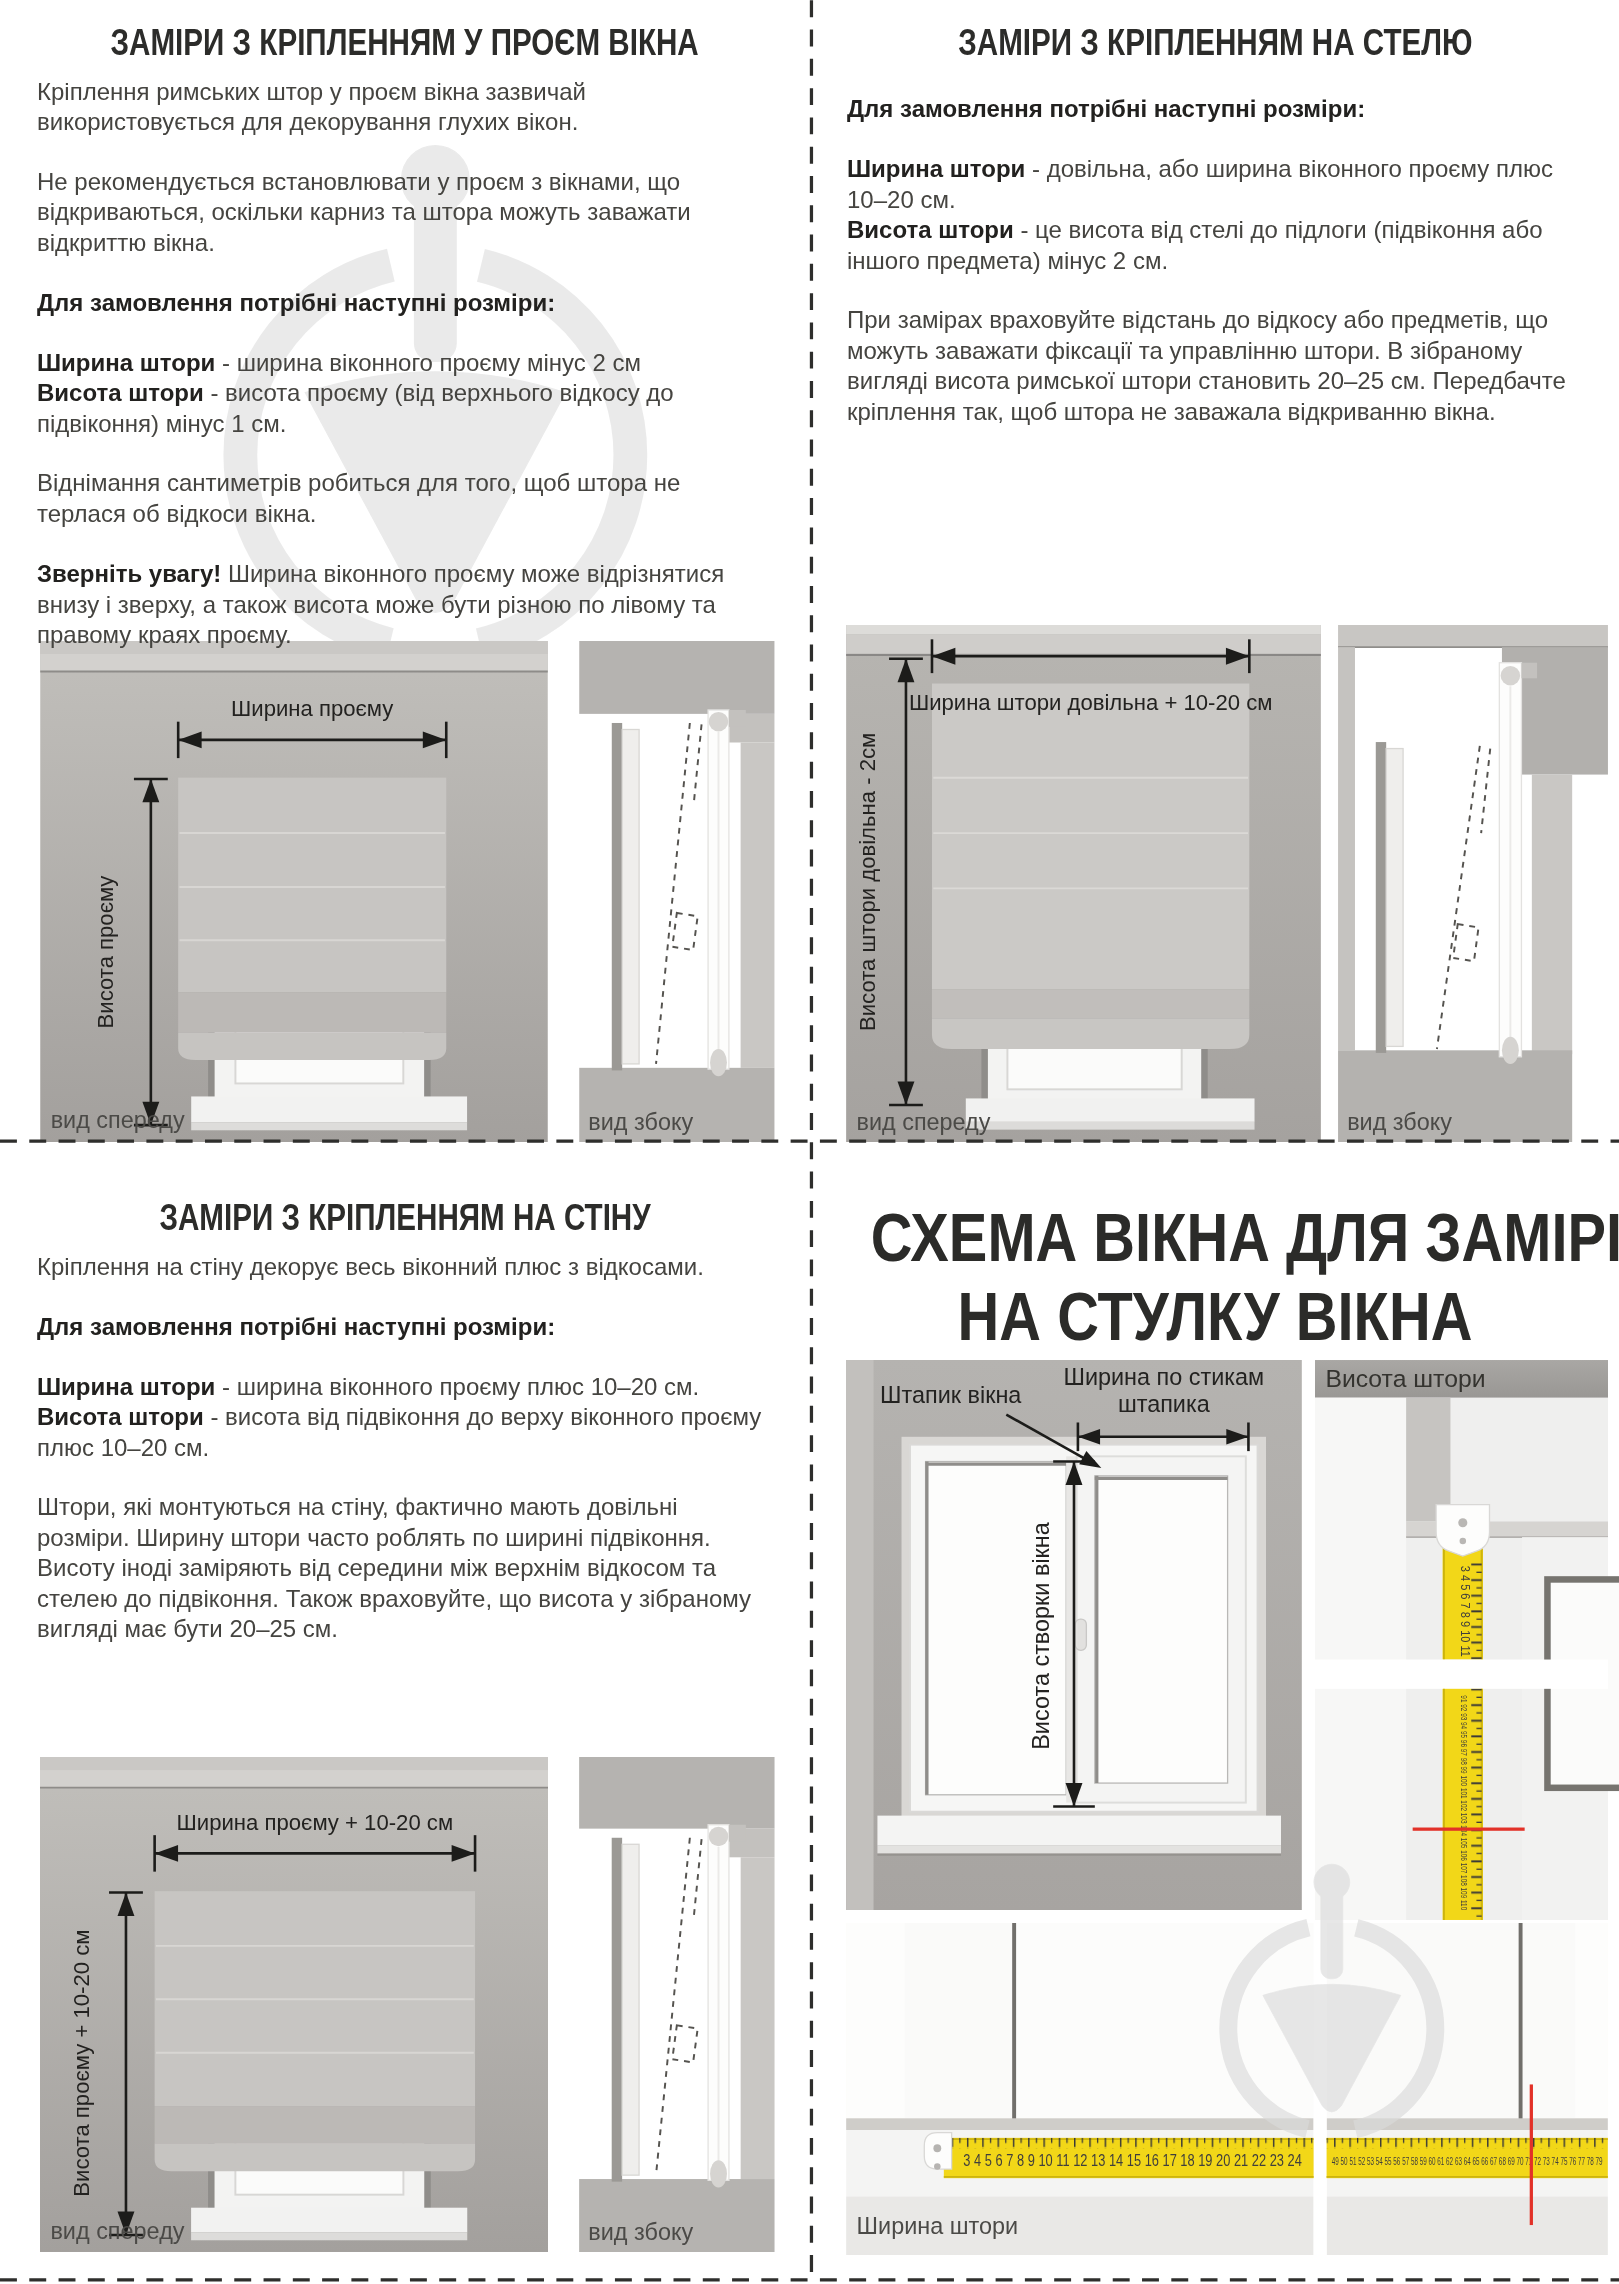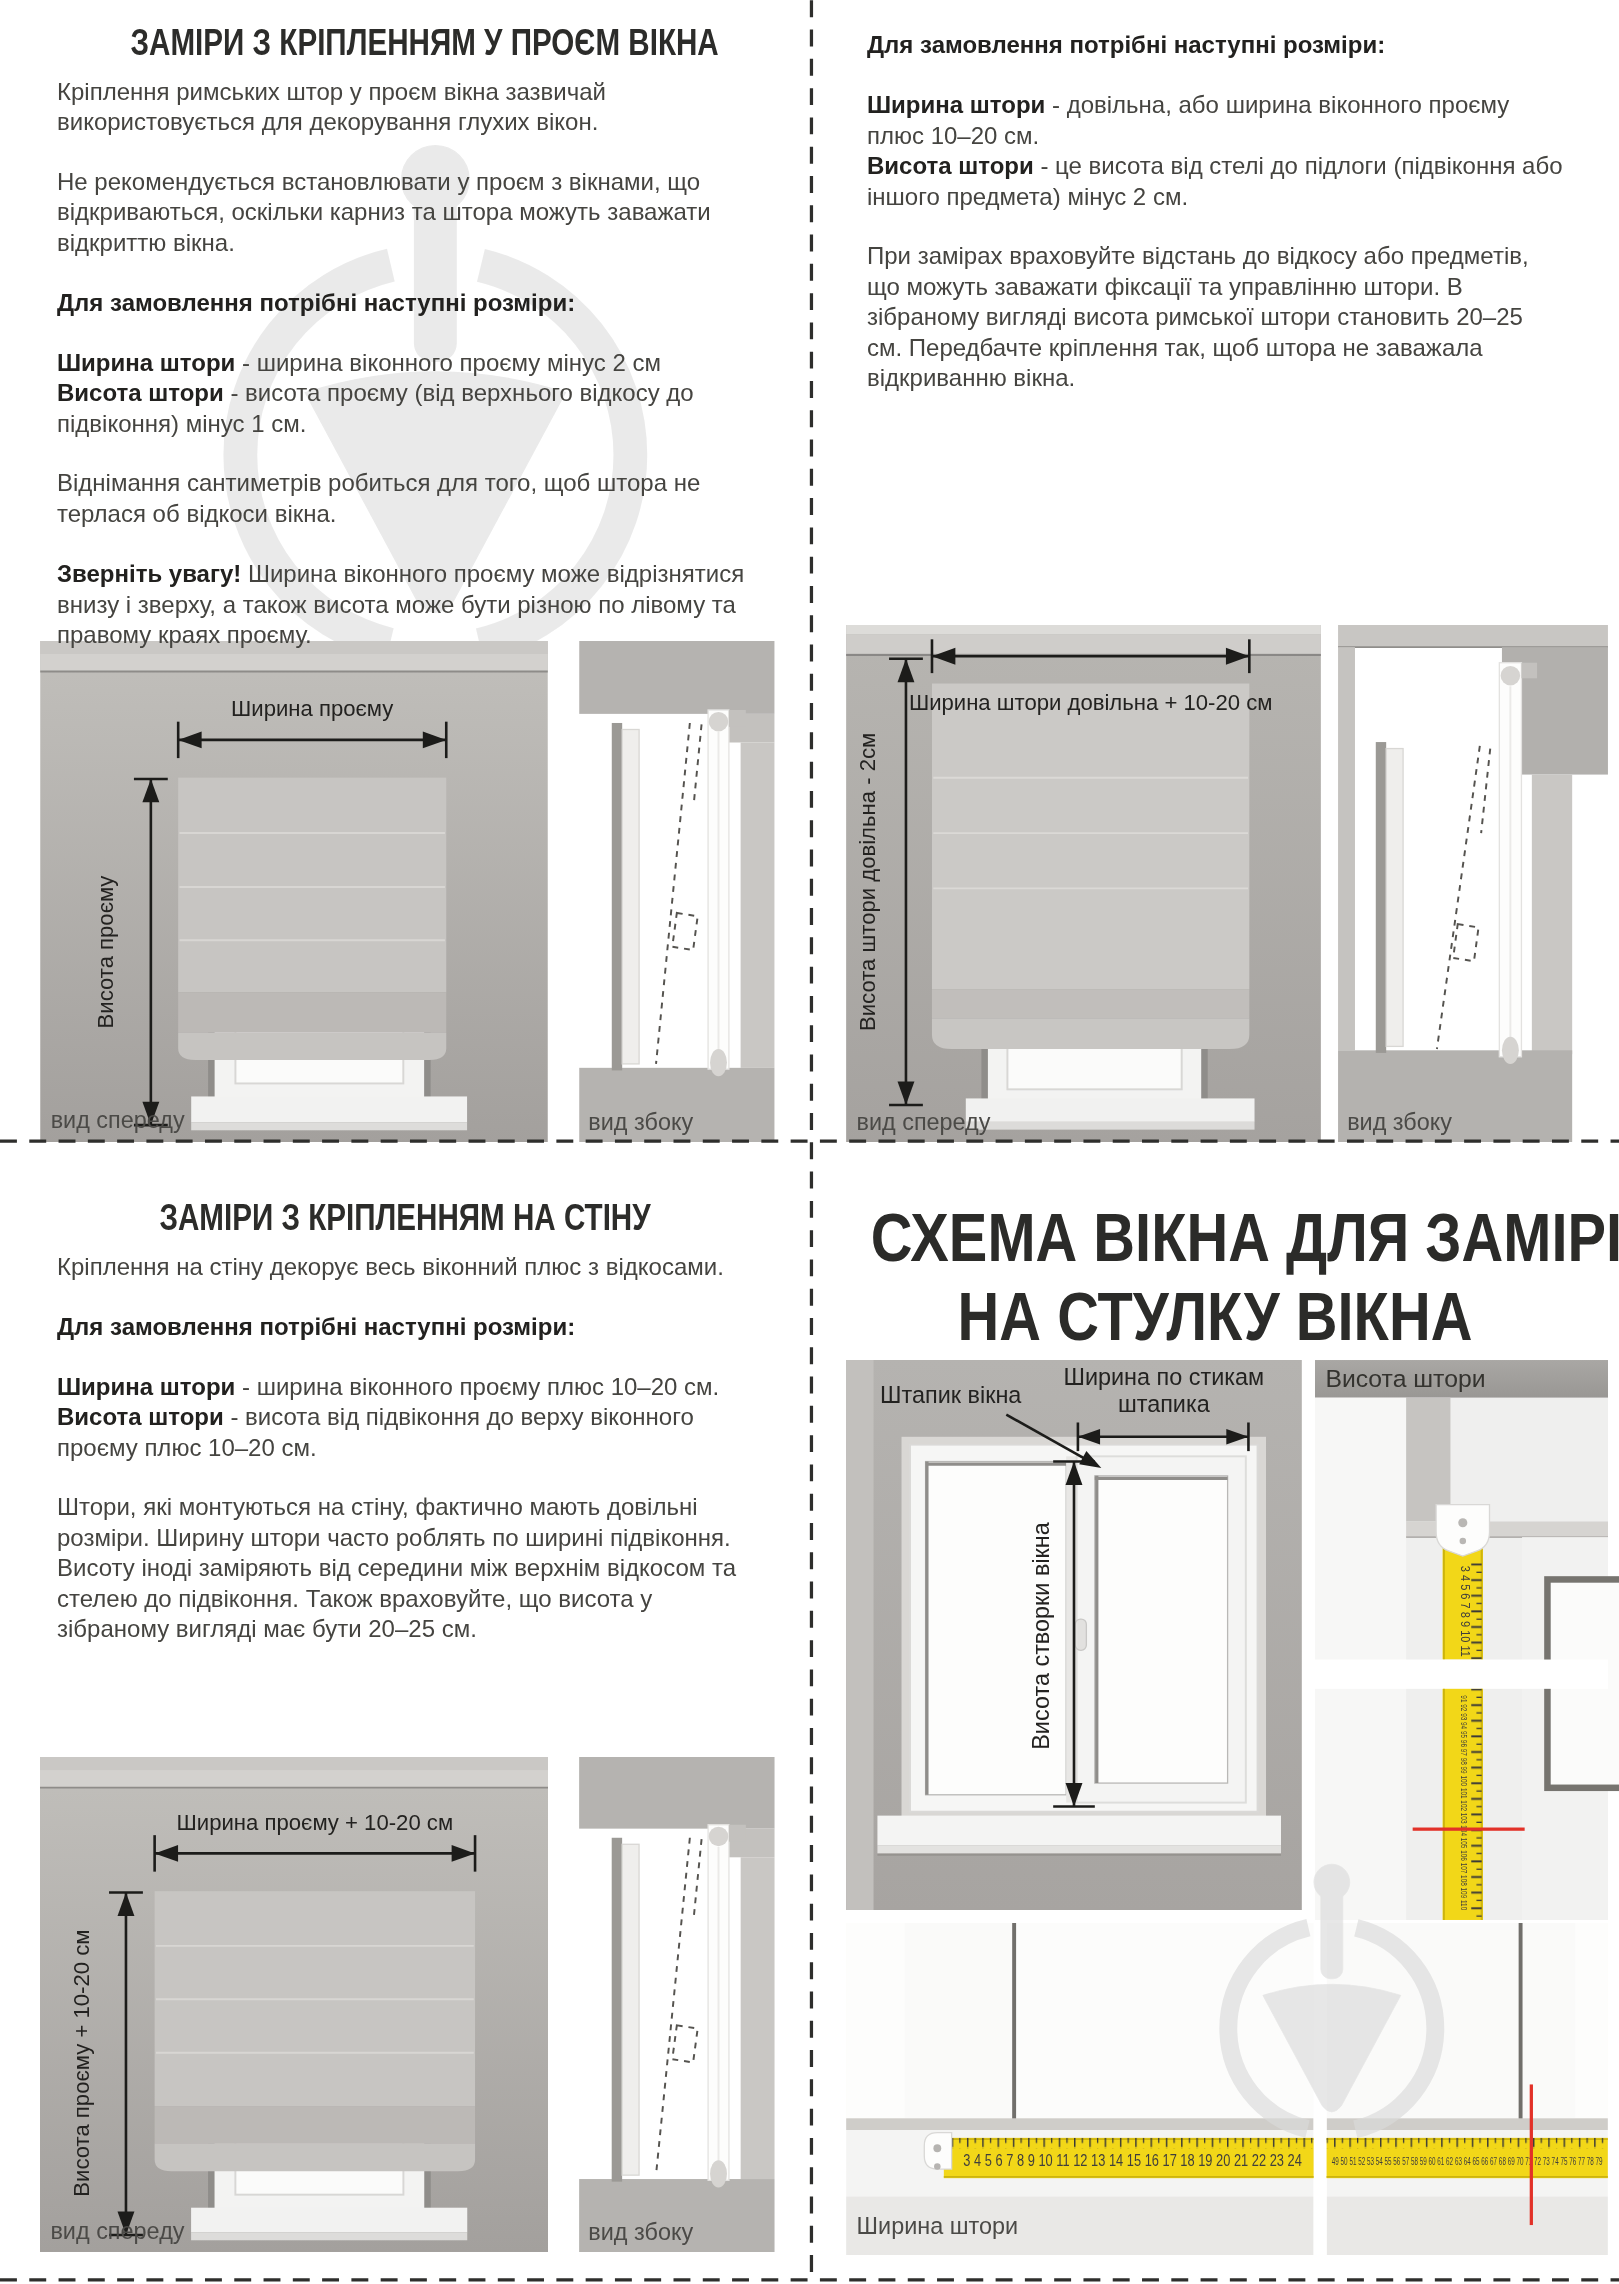--- a/index.html
+++ b/index.html
@@ -3,21 +3,21 @@
 <meta charset="utf-8">
 <style>
   html,body{margin:0;padding:0;background:#ffffff;}
   .page{position:relative;width:1619px;height:2284px;background:#ffffff;
         font-family:"Liberation Sans",sans-serif;color:#454440;overflow:hidden;}
   .quad{position:absolute;}
   .q-tl{left:0;top:0;width:810px;height:1141px;}
   .q-tr{left:810px;top:0;width:810px;height:1141px;}
   .q-bl{left:0;top:1141px;width:810px;height:1143px;}
   .q-br{left:810px;top:1141px;width:810px;height:1143px;}
-  .txt{position:relative;z-index:2;padding:0 57px;}
+  .txt{position:relative;z-index:2;padding:0 37px;}
   .title{margin:22px 0 0;text-align:center;font-weight:bold;font-size:37px;color:#2c2c2a;}
   .title>span{display:inline-block;transform:scaleX(.8);transform-origin:center;white-space:nowrap;}
   .big-title{margin:57px 0 0;text-align:center;font-weight:bold;font-size:68px;line-height:1.16;color:#2b2b29;}
   .big-title span{display:block;transform:scaleX(.85);transform-origin:center;white-space:nowrap;}
   p{margin:0;font-size:24px;line-height:1.27;color:#454440;}
   .mt-s{margin-top:13px;}
   .mt-m{margin-top:29px;}
   .mt-l{margin-top:30px;}
   b.lead{color:#22211f;text-align:right;}
   .fig{position:absolute;z-index:1;overflow:visible;}
@@ -126,20 +126,21 @@
         <circle cx="214" cy="124" r="15" fill="#d6d4d1"></circle>
         <line x1="214" y1="140" x2="214" y2="630" stroke="#ebeae8" stroke-width="3"></line>
         <ellipse cx="214" cy="648" rx="13" ry="21" fill="#d6d4d1"></ellipse>
       </g>
       <text x="14" y="752" class="cap">вид збоку</text>
     </svg>
   </section>
 
   <section class="quad q-tr">
     <div class="txt">
+      <h1 class="title"><span>ЗАМІРИ З КРІПЛЕННЯМ НА СТЕЛЮ</span></h1>
       <p class="mt-l"><b class="lead">Для замовлення потрібні наступні розміри:</b></p>
       <p class="mt-l"><b class="lead">Ширина штори</b><span> - довільна, або ширина віконного проєму плюс 10–20 см.</span><br>
         <b class="lead">Висота штори</b><span> - це висота від стелі до підлоги (підвіконня або іншого предмета) мінус 2 см.</span></p>
       <p class="mt-m">При замірах враховуйте відстань до відкосу або предметів, що можуть заважати фіксації та управлінню штори. В зібраному вигляді висота римської штори становить 20–25 см. Передбачте кріплення так, щоб штора не заважала відкриванню вікна.</p>
     </div>
 
     <svg class="fig" style="left:36px;top:625px" width="475" height="517" viewBox="0 0 730 795">
       <defs>
           <linearGradient id="gc" x1="0" y1="0" x2="0" y2="1">
         <stop offset="0" stop-color="#b7b5b1"></stop>

